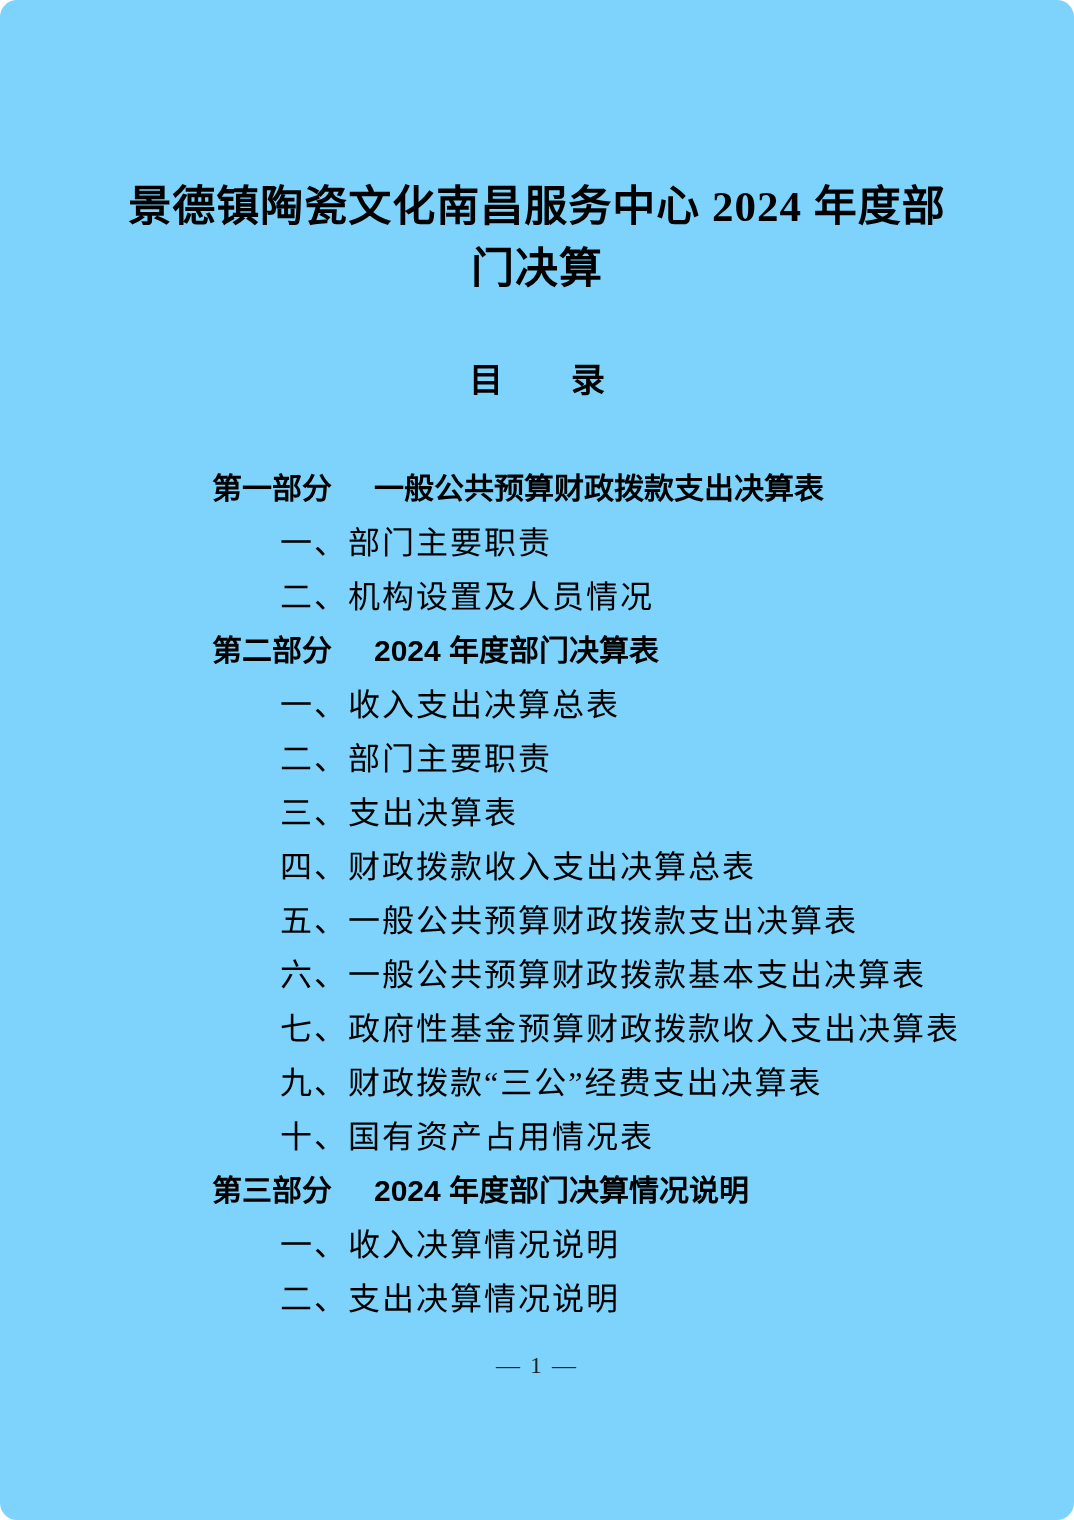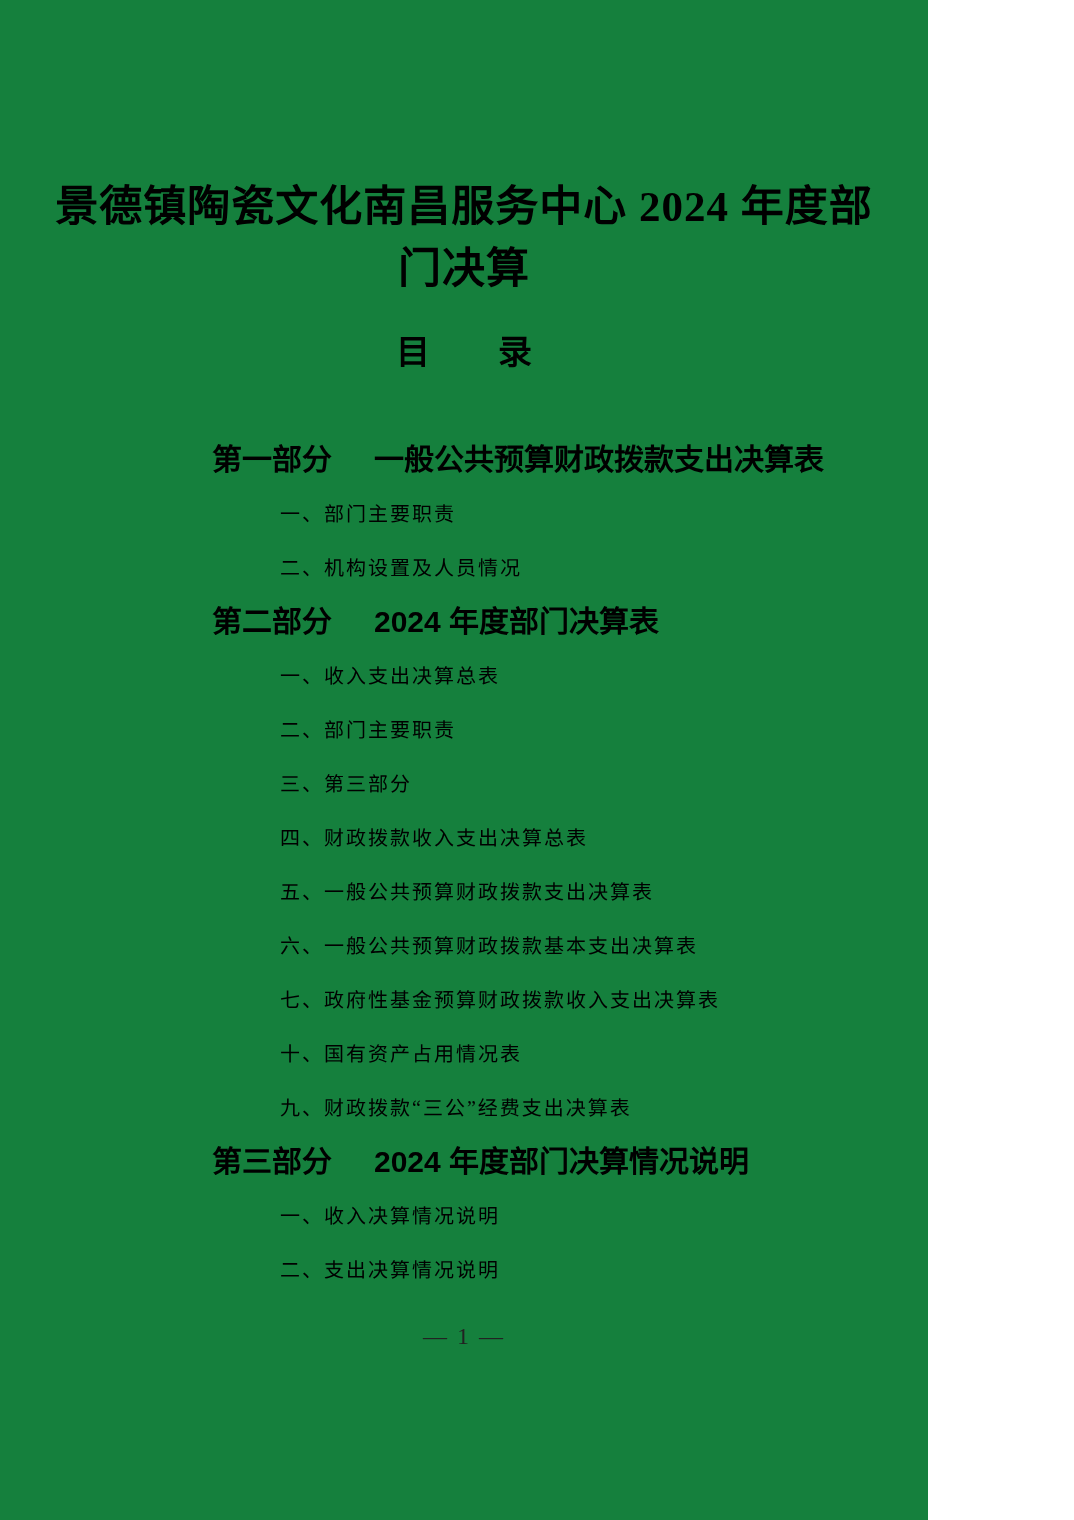--- a/index.html
+++ b/index.html
@@ -8,44 +8,45 @@
     background: #ffffff;
   }
   body {
     width: 1074px;
     height: 1520px;
     font-family: "Liberation Serif", "DejaVu Serif", serif;
     color: #000000;
   }
   .page {
     position: relative;
-    width: 928px;
+    width: 1074px;
     height: 1520px;
-    background: #15803d;
+    background: #7dd3fc;
     overflow: hidden;
     box-sizing: border-box;
+    border-radius: 17px;
   }
   
   .doc-title {
     margin: 0;
     padding-top: 176px;
     text-align: center;
     font-family: "Liberation Serif", "DejaVu Serif", serif;
     font-weight: 700;
     font-size: 43px;
     line-height: 62px;
     letter-spacing: 1px;
   }
   .title-line { display: block; }
 
   
   .contents-heading {
-    margin: 31px 0 0 0;
+    margin: 60px 0 0 0;
     text-align: center;
-    font-family: Liberation Sans, sans-serif;
+    font-family: Liberation Serif, serif;
     font-weight: 700;
     font-size: 34px;
     line-height: 42px;
   }
 
   
   .toc { margin-top: 60px; }
   .toc-heading {
     height: 54px;
     line-height: 54px;
@@ -55,21 +56,21 @@
     font-size: 30px;
     white-space: nowrap;
   }
   .toc-heading .sec-title { margin-left: 42px; }
   .toc-item {
     height: 54px;
     line-height: 54px;
     padding-left: 280px;
     font-family: "Liberation Serif", "DejaVu Serif", serif;
     font-weight: 400;
-    font-size: 20px;
+    font-size: 32px;
     letter-spacing: 2px;
     white-space: nowrap;
   }
 
   
   .page-footer {
     margin-top: 24px;
     text-align: center;
     font-size: 24px;
     line-height: 30px;
@@ -92,27 +93,27 @@
   <nav class="toc" id="toc">
       <div class="toc-section">
         <div class="toc-heading"><span class="part">第一部分</span><span class="sec-title">一般公共预算财政拨款支出决算表</span></div>
         <div class="toc-item">一、部门主要职责</div>
         <div class="toc-item">二、机构设置及人员情况</div>
       </div>
       <div class="toc-section">
         <div class="toc-heading"><span class="part">第二部分</span><span class="sec-title">2024 年度部门决算表</span></div>
         <div class="toc-item">一、收入支出决算总表</div>
         <div class="toc-item">二、部门主要职责</div>
-        <div class="toc-item">三、第三部分</div>
+        <div class="toc-item">三、支出决算表</div>
         <div class="toc-item">四、财政拨款收入支出决算总表</div>
         <div class="toc-item">五、一般公共预算财政拨款支出决算表</div>
         <div class="toc-item">六、一般公共预算财政拨款基本支出决算表</div>
         <div class="toc-item">七、政府性基金预算财政拨款收入支出决算表</div>
+        <div class="toc-item">九、财政拨款“三公”经费支出决算表</div>
         <div class="toc-item">十、国有资产占用情况表</div>
-        <div class="toc-item">九、财政拨款“三公”经费支出决算表</div>
       </div>
       <div class="toc-section">
         <div class="toc-heading"><span class="part">第三部分</span><span class="sec-title">2024 年度部门决算情况说明</span></div>
         <div class="toc-item">一、收入决算情况说明</div>
         <div class="toc-item">二、支出决算情况说明</div>
       </div>
     </nav>
 
   <footer class="page-footer">
     <span>— 1 —</span>

